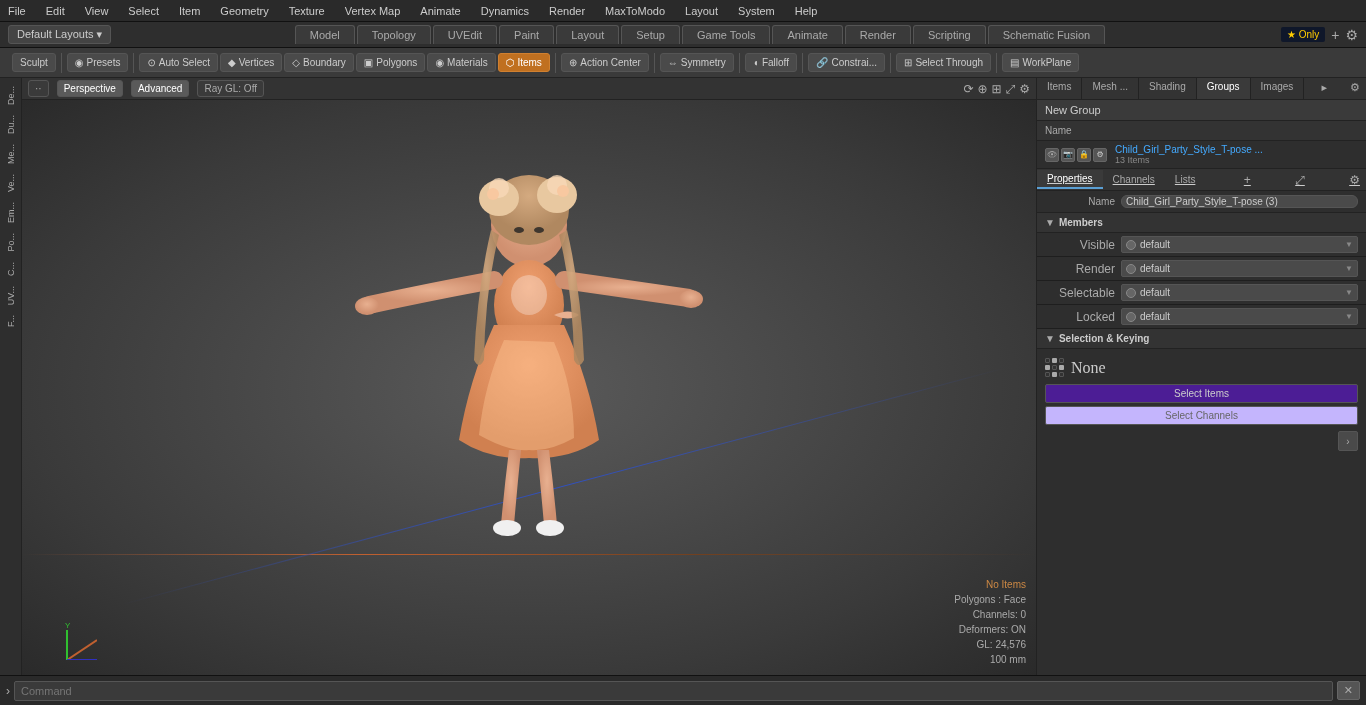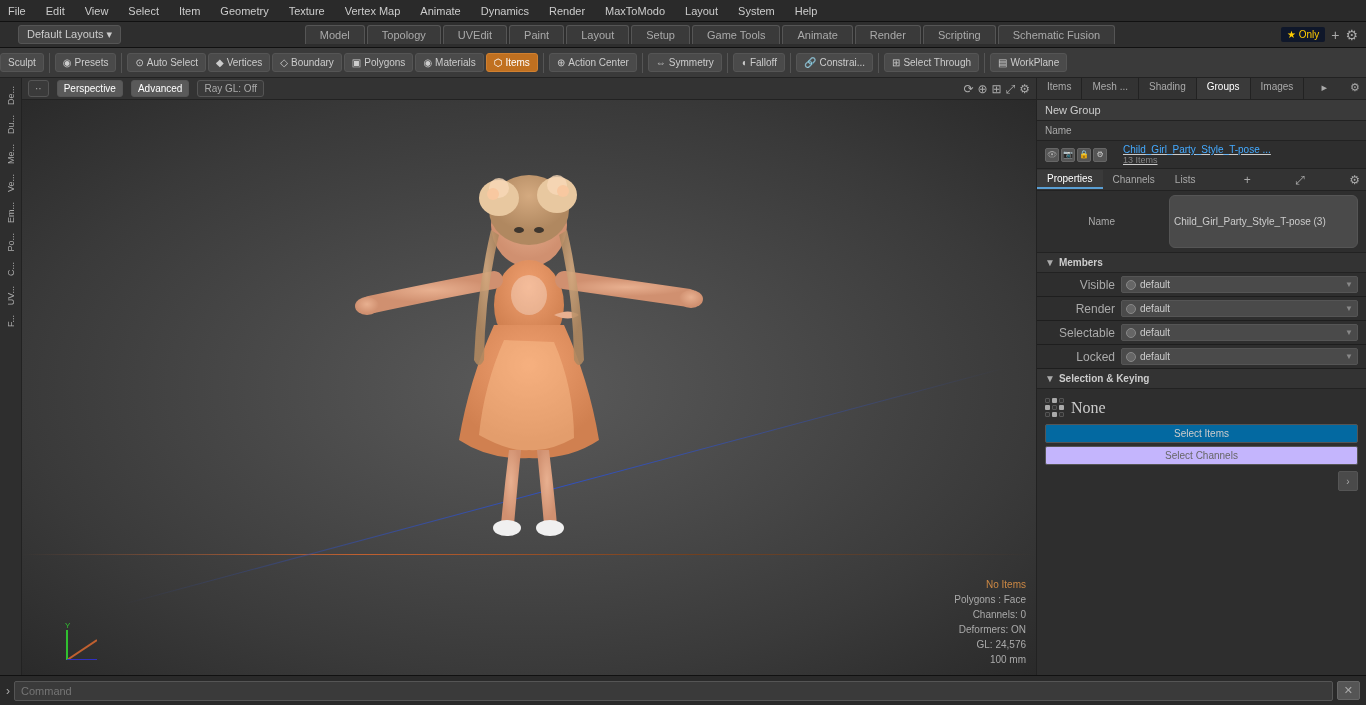--- a/index.html
+++ b/index.html
@@ -37,21 +37,21 @@
       background: #2e2e2e;
       height: 26px;
       border-bottom: 1px solid #111;
     }
     .layout-dropdown {
       background: #444;
       border: 1px solid #555;
       color: #ccc;
       font-size: 11px;
       padding: 2px 8px;
-      margin: 0 18px;
+      margin: 0 8px;
       cursor: pointer;
       border-radius: 3px;
     }
     .layout-tabs {
       display: flex;
       flex: 1;
       justify-content: center;
       gap: 2px;
     }
     .layout-tab {
@@ -77,21 +77,21 @@
       font-size: 10px;
       border-radius: 2px;
     }
 
     
     .toolbar {
       display: flex;
       align-items: center;
       background: #3a3a3a;
       height: 30px;
-      padding: 0 0;
+      padding: 0 12px;
       gap: 2px;
       border-bottom: 1px solid #222;
     }
     .toolbar-btn {
       display: flex;
       align-items: center;
       gap: 3px;
       padding: 3px 7px;
       font-size: 10px;
       color: #ccc;
@@ -317,20 +317,21 @@
       border-top: 1px solid #222;
       flex: 1;
       overflow-y: auto;
     }
     .props-tabs {
       display: flex;
       background: #333;
       height: 22px;
       align-items: center;
       border-bottom: 1px solid #222;
+      text-decoration: underline;
     }
     .props-tab {
       padding: 3px 10px;
       font-size: 10px;
       color: #aaa;
       cursor: pointer;
     }
     .props-tab.active {
       background: #3a3a3a;
       color: #fff;
@@ -355,23 +356,22 @@
       color: #aaa;
       width: 70px;
       text-align: right;
     }
     .props-input {
       flex: 1;
       background: #4a4a4a;
       border: 1px solid #555;
       color: #ccc;
       font-size: 10px;
-      padding: 20px 4px;
+      padding: 0 4px;
       border-radius: 6px;
-      margin-left: 48px;
     }
     .section-header {
       display: flex;
       align-items: center;
       padding: 4px 8px;
       background: #333;
       cursor: pointer;
       border-bottom: 1px solid #222;
     }
     .section-arrow {
@@ -452,21 +452,21 @@
     }
     .keying-dot.dark { background: #333; border: 1px solid #555; }
     .keying-none-label {
       font-size: 16px;
       color: #ccc;
       font-family: Liberation Serif, serif;
     }
     .keying-btn {
       display: block;
       width: 100%;
-      background: #0369a1;
+      background: #4c1d95;
       border: 1px solid #555;
       color: #ccc;
       font-size: 10px;
       padding: 3px 0;
       border-radius: 2px;
       cursor: pointer;
       text-align: center;
       margin: 3px 0;
     }
     .keying-btn.disabled {
@@ -764,21 +764,21 @@
       <span>Name</span>
     </div>
 
     <div class="group-item">
       <div class="group-item-icons">
         <div class="group-icon-btn eye">👁</div>
         <div class="group-icon-btn">📷</div>
         <div class="group-icon-btn">🔒</div>
         <div class="group-icon-btn">⚙</div>
       </div>
-      <div style="margin-left:12px;text-decoration:underline;">
+      <div style="margin-left:4px;">
         <div class="group-name">Child_Girl_Party_Style_T-pose ...</div>
         <div class="group-count">13 Items</div>
       </div>
     </div>
 
     <div class="props-panel">
       <div class="props-tabs">
         <div class="props-tab active">Properties</div>
         <div class="props-tab">Channels</div>
         <div class="props-tab">Lists</div>

